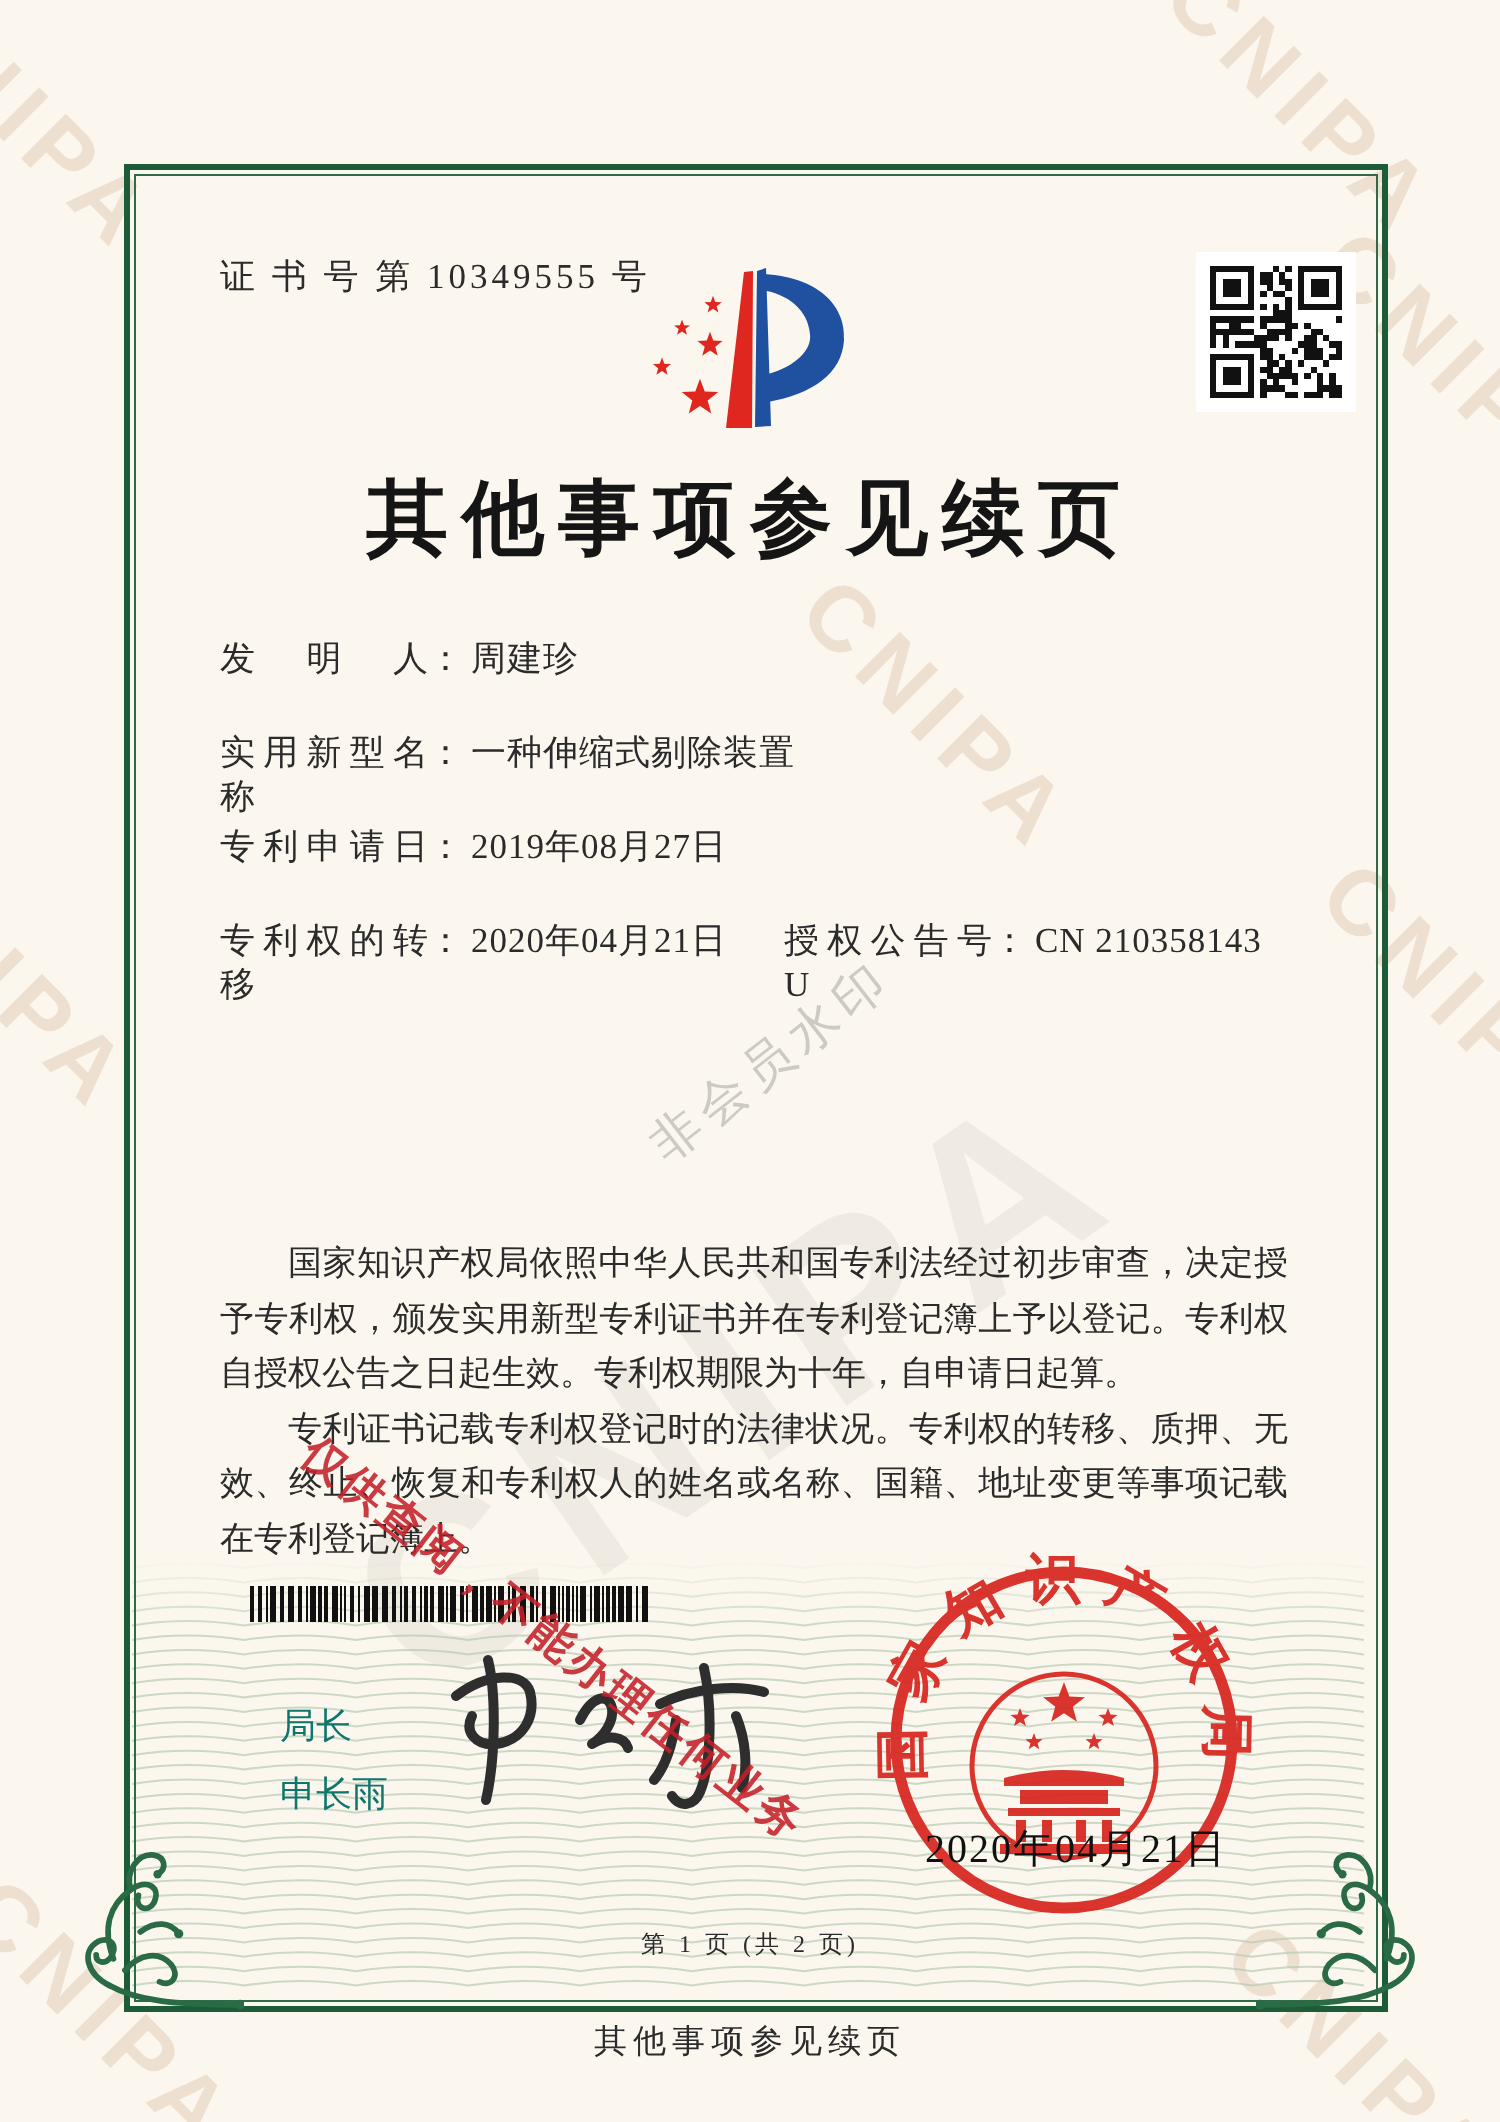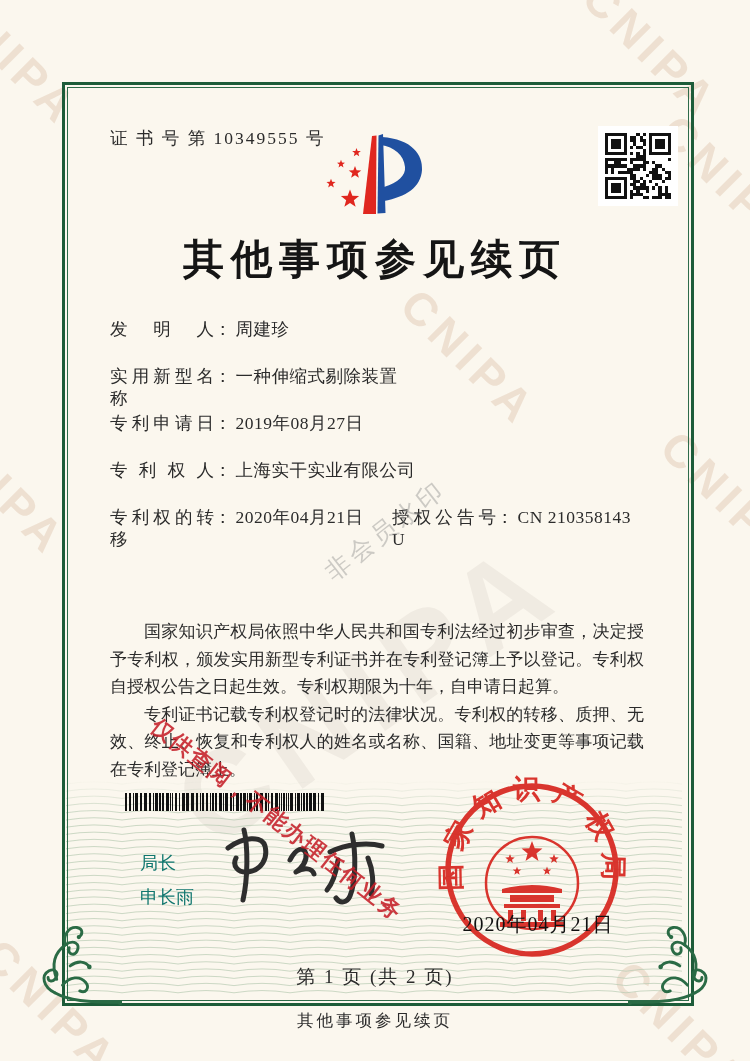--- a/index.html
+++ b/index.html
@@ -55,21 +55,21 @@
 
   .signer{position:absolute;left:110px;top:846px;z-index:2;font-size:18px;line-height:34px;
     font-family:"Liberation Sans","DejaVu Sans",sans-serif;color:#0f766e;margin-left:30px;}
   #signature{position:absolute;left:210px;top:812px;z-index:4;}
 
   #seal{position:absolute;left:437px;top:775px;z-index:2;}
   .sealdate{position:absolute;left:458px;top:911px;width:160px;text-align:center;
     font-size:20px;letter-spacing:1px;color:#111;z-index:4;}
 
   .pageno{position:absolute;left:62px;top:964px;width:626px;text-align:center;
-    font-size:19px;letter-spacing:2px;z-index:2;}
+    font-size:12px;letter-spacing:2px;z-index:2;}
   .footnote{position:absolute;left:0;top:1010px;width:750px;text-align:center;
     font-size:16.5px;letter-spacing:3px;z-index:2;}
 
   .flourish{position:absolute;z-index:4;}
 </style>
 </head>
 <body>
 
 <span class="wm-cnipa" style="left:-30px;top:-22px">CNIPA</span>
 <span class="wm-cnipa" style="left:610px;top:-30px">CNIPA</span>
@@ -408,23 +408,20 @@
   <div class="frow">
     <span class="lbl">发明人</span><span class="colon">：</span><span class="val">周建珍</span>
   </div>
   <div class="frow">
     <span class="lbl">实用新型名称</span><span class="colon">：</span><span class="val">一种伸缩式剔除装置</span>
   </div>
   <div class="frow">
     <span class="lbl">专利申请日</span><span class="colon">：</span><span class="val">2019年08月27日</span>
   </div>
   <div class="frow">
-    <span class="lbl">专利权人</span><span class="colon">：</span><span class="val">上海实干实业有限公司</span>
-  </div>
-  <div class="frow">
     <span class="lbl">专利权的转移</span><span class="colon">：</span><span class="val">2020年04月21日</span>
     <span class="pair2">
       <span class="lbl">授权公告号</span><span class="colon">：</span><span class="val">CN 210358143 U</span>
     </span>
   </div>
 </div>
 
 <div class="paras">
   <p>国家知识产权局依照中华人民共和国专利法经过初步审查，决定授予专利权，颁发实用新型专利证书并在专利登记簿上予以登记。专利权自授权公告之日起生效。专利权期限为十年，自申请日起算。</p>
   <p>专利证书记载专利权登记时的法律状况。专利权的转移、质押、无效、终止、恢复和专利权人的姓名或名称、国籍、地址变更等事项记载在专利登记簿上。</p>

